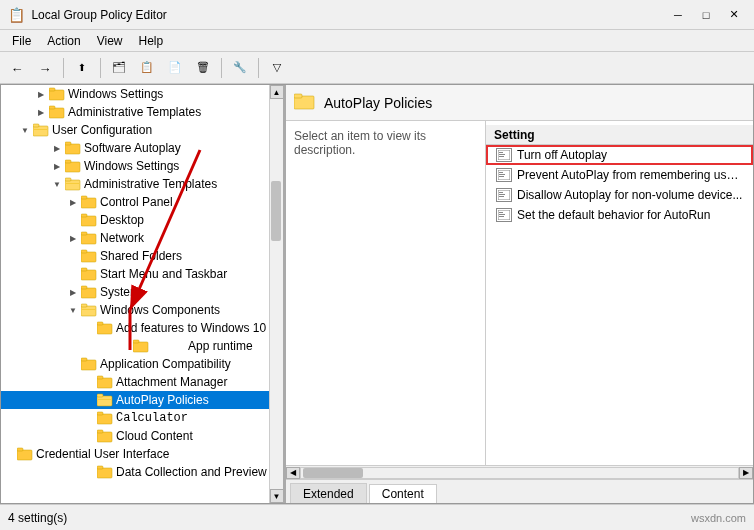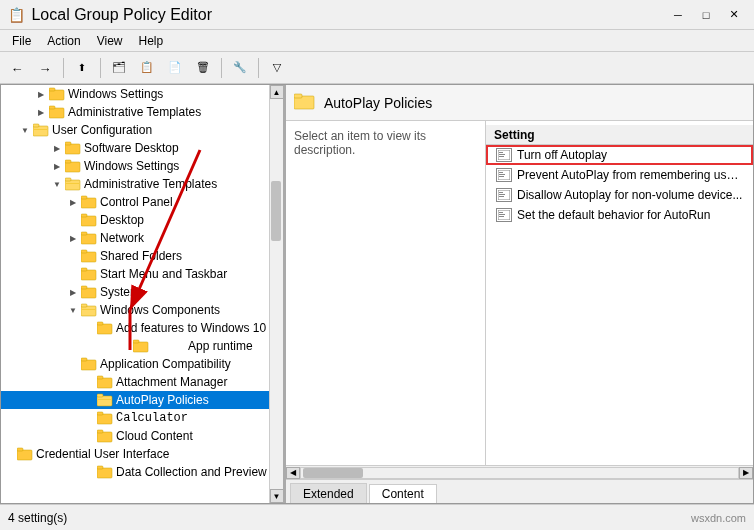--- a/index.html
+++ b/index.html
@@ -21,21 +21,21 @@
       padding: 0 8px;
       border-bottom: 1px solid #ccc;
       justify-content: space-between;
     }
     .title-bar-left {
       display: flex;
       align-items: center;
       gap: 6px;
     }
     .title-bar-title {
-      font-size: 16px;
+      font-size: 12px;
       color: #000;
     }
     .title-bar-controls {
       display: flex;
       gap: 4px;
     }
     .title-bar-btn {
       width: 24px;
       height: 20px;
       border: none;
@@ -376,21 +376,21 @@
       </div>
       <div class="tree-item" style="padding-left: 48px;">
         <span class="tree-expander" style="font-size: 8px;">▶</span>
         <span class="tree-folder-icon">
   <svg width="16" height="14" viewBox="0 0 16 14">
     <rect x="0" y="3" width="15" height="10" rx="1" fill="#ffc83d" stroke="#c8a000" stroke-width="0.5"></rect>
     <rect x="0" y="1" width="6" height="3" rx="1" fill="#ffc83d" stroke="#c8a000" stroke-width="0.5"></rect>
 
   </svg>
 </span>
-        <span class="tree-label">Software Desktop</span>
+        <span class="tree-label">Software Autoplay</span>
       </div>
       <div class="tree-item" style="padding-left: 48px;">
         <span class="tree-expander" style="font-size: 8px;">▶</span>
         <span class="tree-folder-icon">
   <svg width="16" height="14" viewBox="0 0 16 14">
     <rect x="0" y="3" width="15" height="10" rx="1" fill="#ffc83d" stroke="#c8a000" stroke-width="0.5"></rect>
     <rect x="0" y="1" width="6" height="3" rx="1" fill="#ffc83d" stroke="#c8a000" stroke-width="0.5"></rect>
 
   </svg>
 </span>

